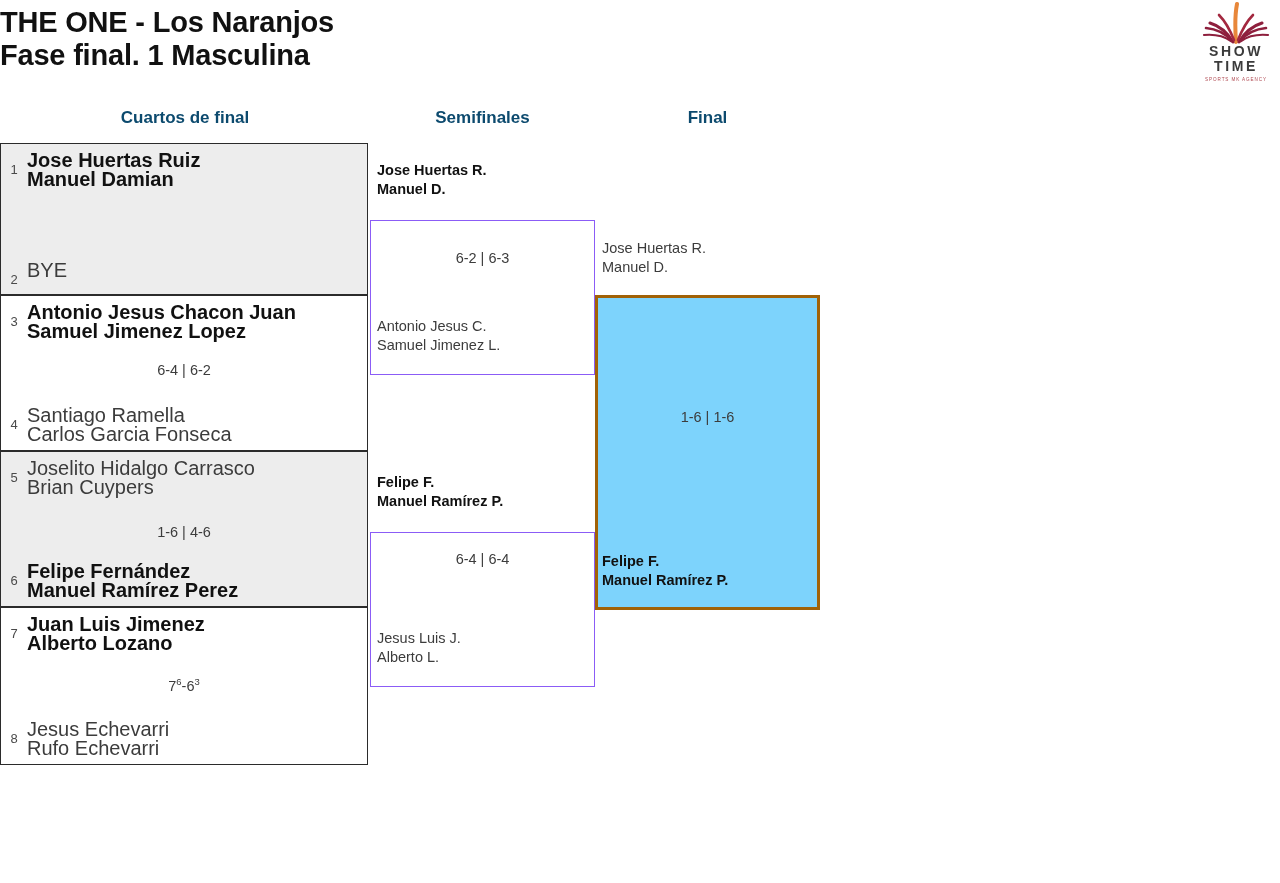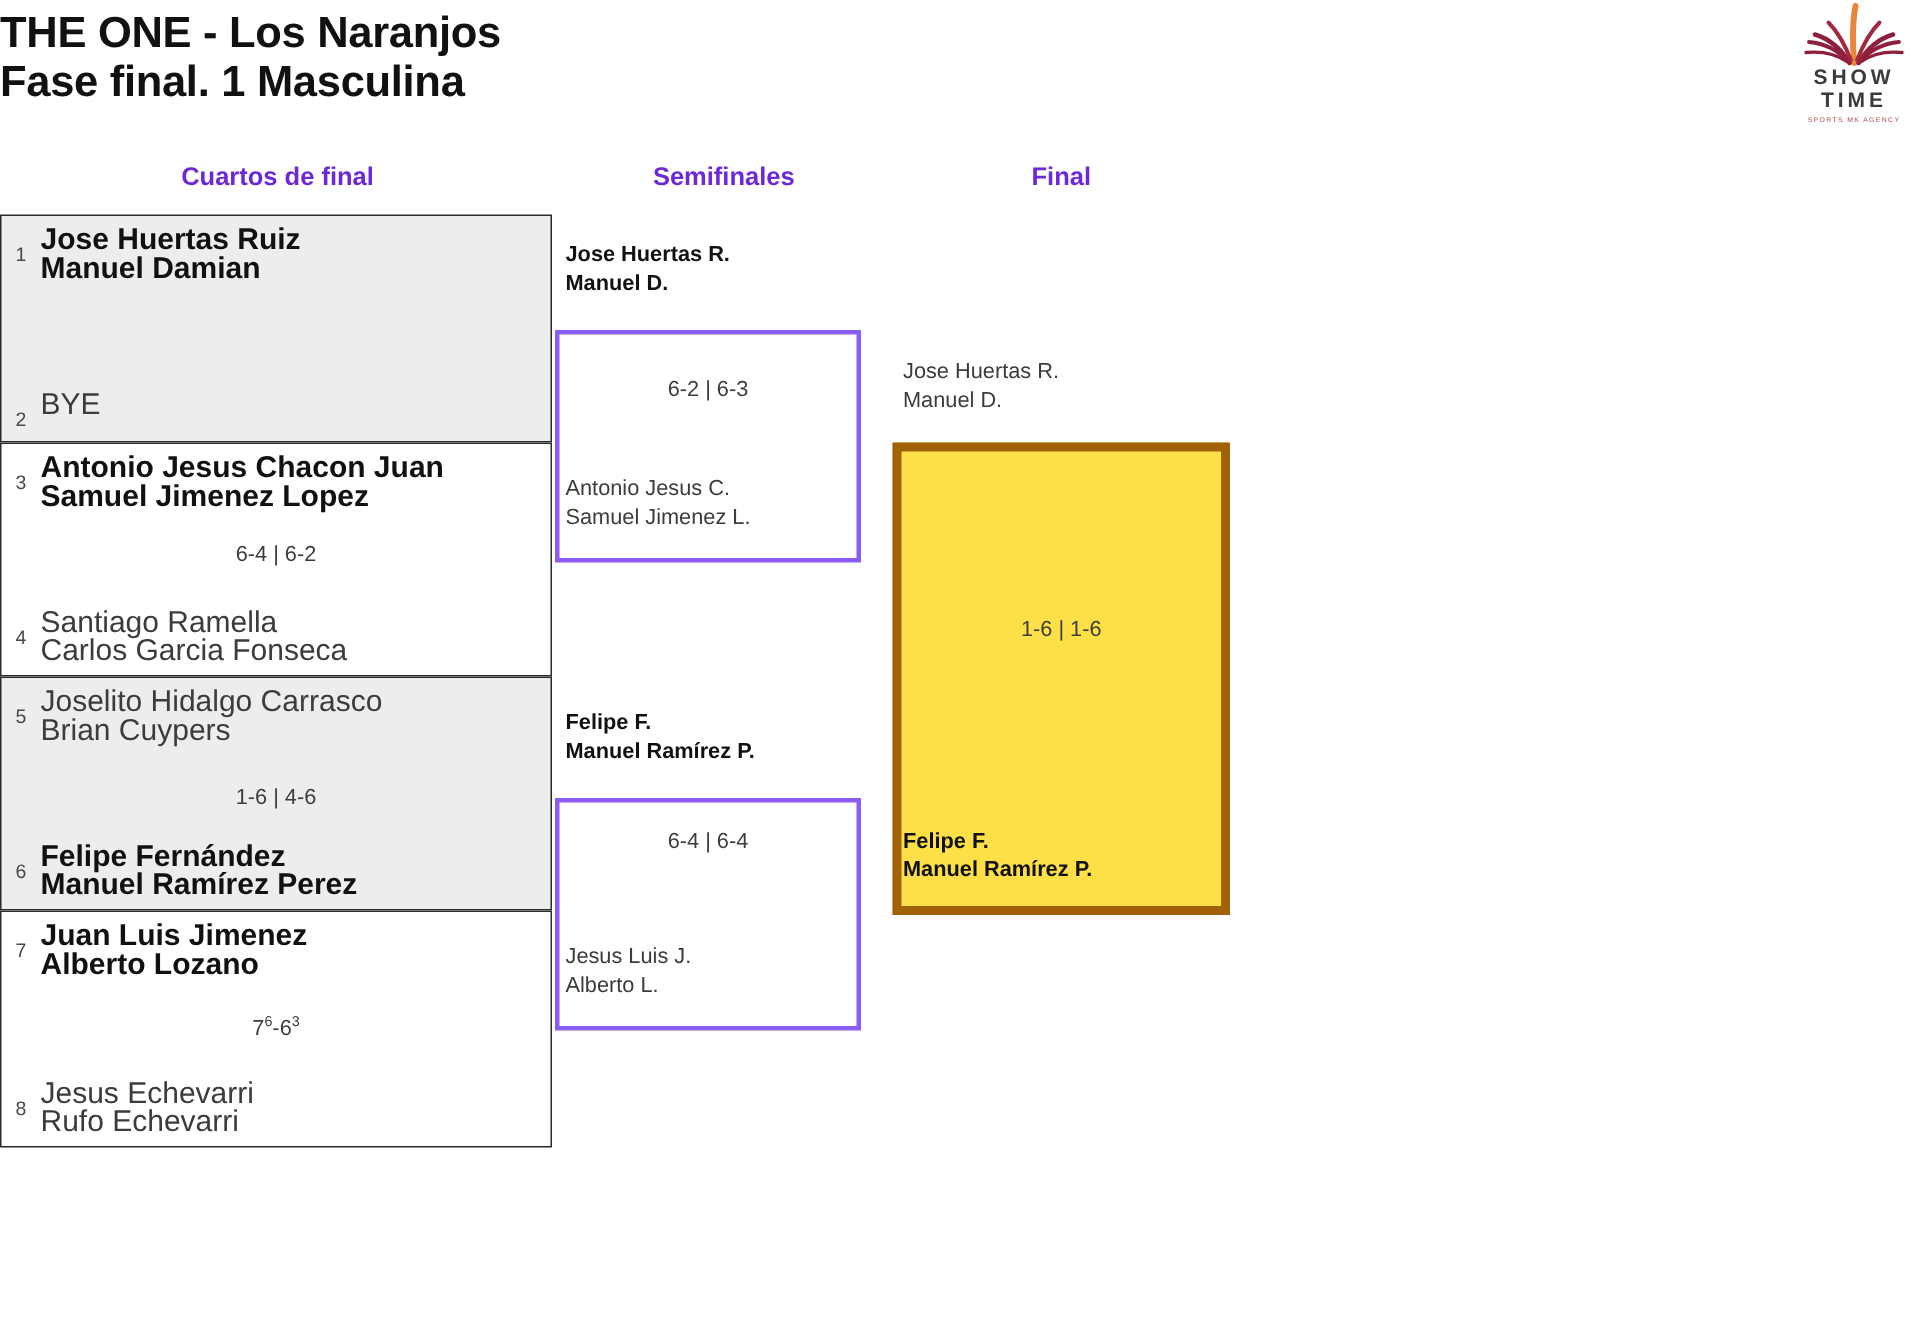--- a/index.html
+++ b/index.html
@@ -60,21 +60,21 @@
     color: #b04a52;
     margin-top: 2px;
   }
 
   
   .round-header {
     position: absolute;
     top: 108px;
     font-size: 17px;
     font-weight: 700;
-    color: #6d28d9;
+    color: #0c4a6e;
     text-align: center;
   }
   #round-header-qf { left: 0px;   width: 370px; }
   #round-header-sf { left: 370px; width: 225px; }
   #round-header-f  { left: 595px; width: 225px; }
 
   
   #bracket { position: absolute; left: 0; top: 0; width: 1280px; height: 883px; }
 
   
@@ -128,22 +128,22 @@
   }
   .score sup { font-size: 9.5px; vertical-align: super; line-height: 0; }
   #qf-match-2 .score { top: 66px; }
   #qf-match-3 .score { top: 72px; }
   #qf-match-4 .score { top: 70px; }
 
   
   .sf-match {
     position: absolute;
     left: 370px;
-    width: 204px;
-    border: 3px solid #8b5cf6;
+    width: 225px;
+    border: 1px solid #8b5cf6;
     box-sizing: border-box;
     background: #ffffff;
   }
   #sf-match-1 { top: 220px; height: 155px; }
   #sf-match-2 { top: 532px; height: 155px; }
 
   .adv-team {
     position: absolute;
     font-size: 14.5px;
     line-height: 18.5px;
@@ -161,23 +161,23 @@
   #sf-match-1 .score { top: 29px; }
   #sf-match-2 .score { top: 18px; }
 
   
   #final-match {
     position: absolute;
     left: 595px;
     top: 295px;
     width: 225px;
     height: 315px;
-    border: 6px solid #a16207;
+    border: 3px solid #a16207;
     box-sizing: border-box;
-    background: #fde047;
+    background: #7dd3fc;
   }
   #final-loser  { left: 602px; top: 239px; }
   #final-winner { left: 602px; top: 552px; }
   #final-match .score { top: 111px; }
 </style>
 </head>
 <body>
 
 <div id="tournament-title">
   <span class="line">THE ONE - Los Naranjos</span>

